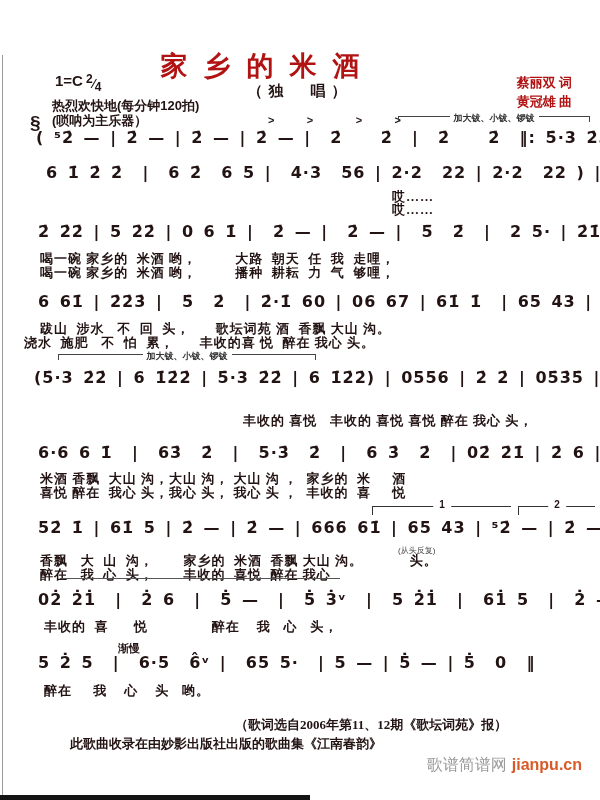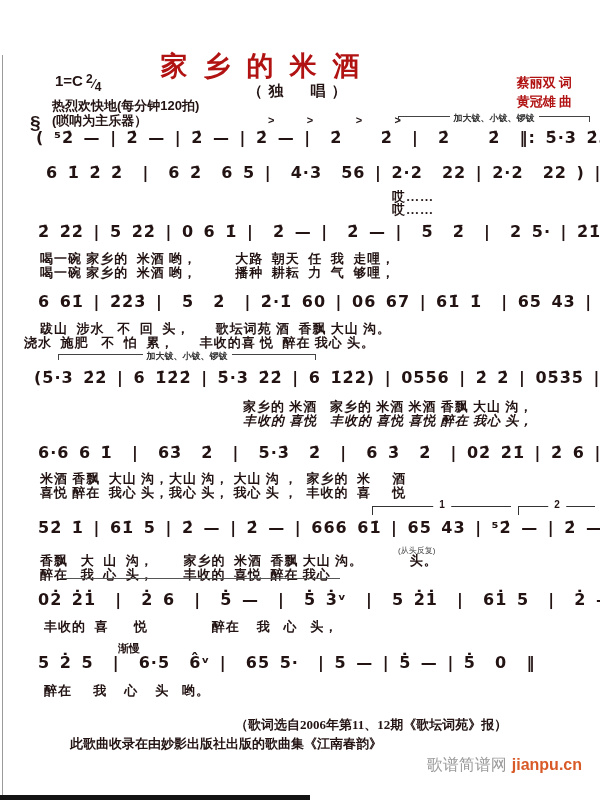--- a/index.html
+++ b/index.html
@@ -84,22 +84,21 @@
   <div class="lyric" style="top:250px;left:40px;">喝一碗 家乡的  米酒 哟，         大路  朝天  任  我  走哩，</div>
 
   <div class="notes" style="top:292px;left:38px;">6 61̇ | 2̇2̇3̇ |  5̇  2̇  | 2̇·1̇ 60 | 06 67 | 61̇ 1̇  | 65 43 | ⁵2̇ —  | 2̇ — |</div>
   <div class="lyric" style="top:320px;left:40px;">跋山  涉水   不  回  头，      歌坛词苑 酒  香飘 大山 沟。</div>
   <div class="lyric" style="top:334px;left:24px;">浇水  施肥   不  怕  累，      丰收的喜 悦  醉在 我心 头。</div>
 
   <div class="perc" style="top:350px;left:58px;width:258px;">
       <span>加大钹、小钹、锣钹</span>
     </div>
   <div class="notes" style="top:368px;left:34px;">(5̇·3 2̇2̇ | 6 1̇2̇2̇ | 5̇·3 2̇2̇ | 6 1̇2̇2̇) | 0556 | 2̇ 2̇ | 05̇3̇5̇ | 2̇ 2̇ | 5·5 56 | 5̇ 3̇ 2̇ |</div>
-  <div class="lyric" style="top:398px;left:243px;">家乡的 米酒   家乡的 米酒 米酒 香飘 大山 沟，</div>
-  <div class="lyric" style="top:412px;left:243px;font-style:italic;">丰收的 喜悦   丰收的 喜悦 喜悦 醉在 我心 头，</div>
+  <div class="lyric" style="top:412px;left:243px;">丰收的 喜悦   丰收的 喜悦 喜悦 醉在 我心 头，</div>
 
   <div class="notes" style="top:443px;left:38px;">6·6 6 1̇  |  63̇  2̇  |  5·3̇  2̇  |  6 3̇  2̇  | 02̇ 2̇1̇ | 2̇ 6 | 5 — | 5 3 |</div>
   <div class="lyric" style="top:484px;left:40px;">喜悦 醉在  我心 头，我心 头， 我心 头 ，  丰收的  喜     悦</div>
   <div class="lyric" style="top:470px;left:40px;">米酒 香飘  大山 沟，大山 沟， 大山 沟 ，  家乡的  米     酒</div>
 
   <div class="volta" style="left:372px;width:138px;">
       <span class="vnum">1</span>
     </div>
   <div class="volta" style="left:518px;width:76px;">
       <span class="vnum">2</span>

